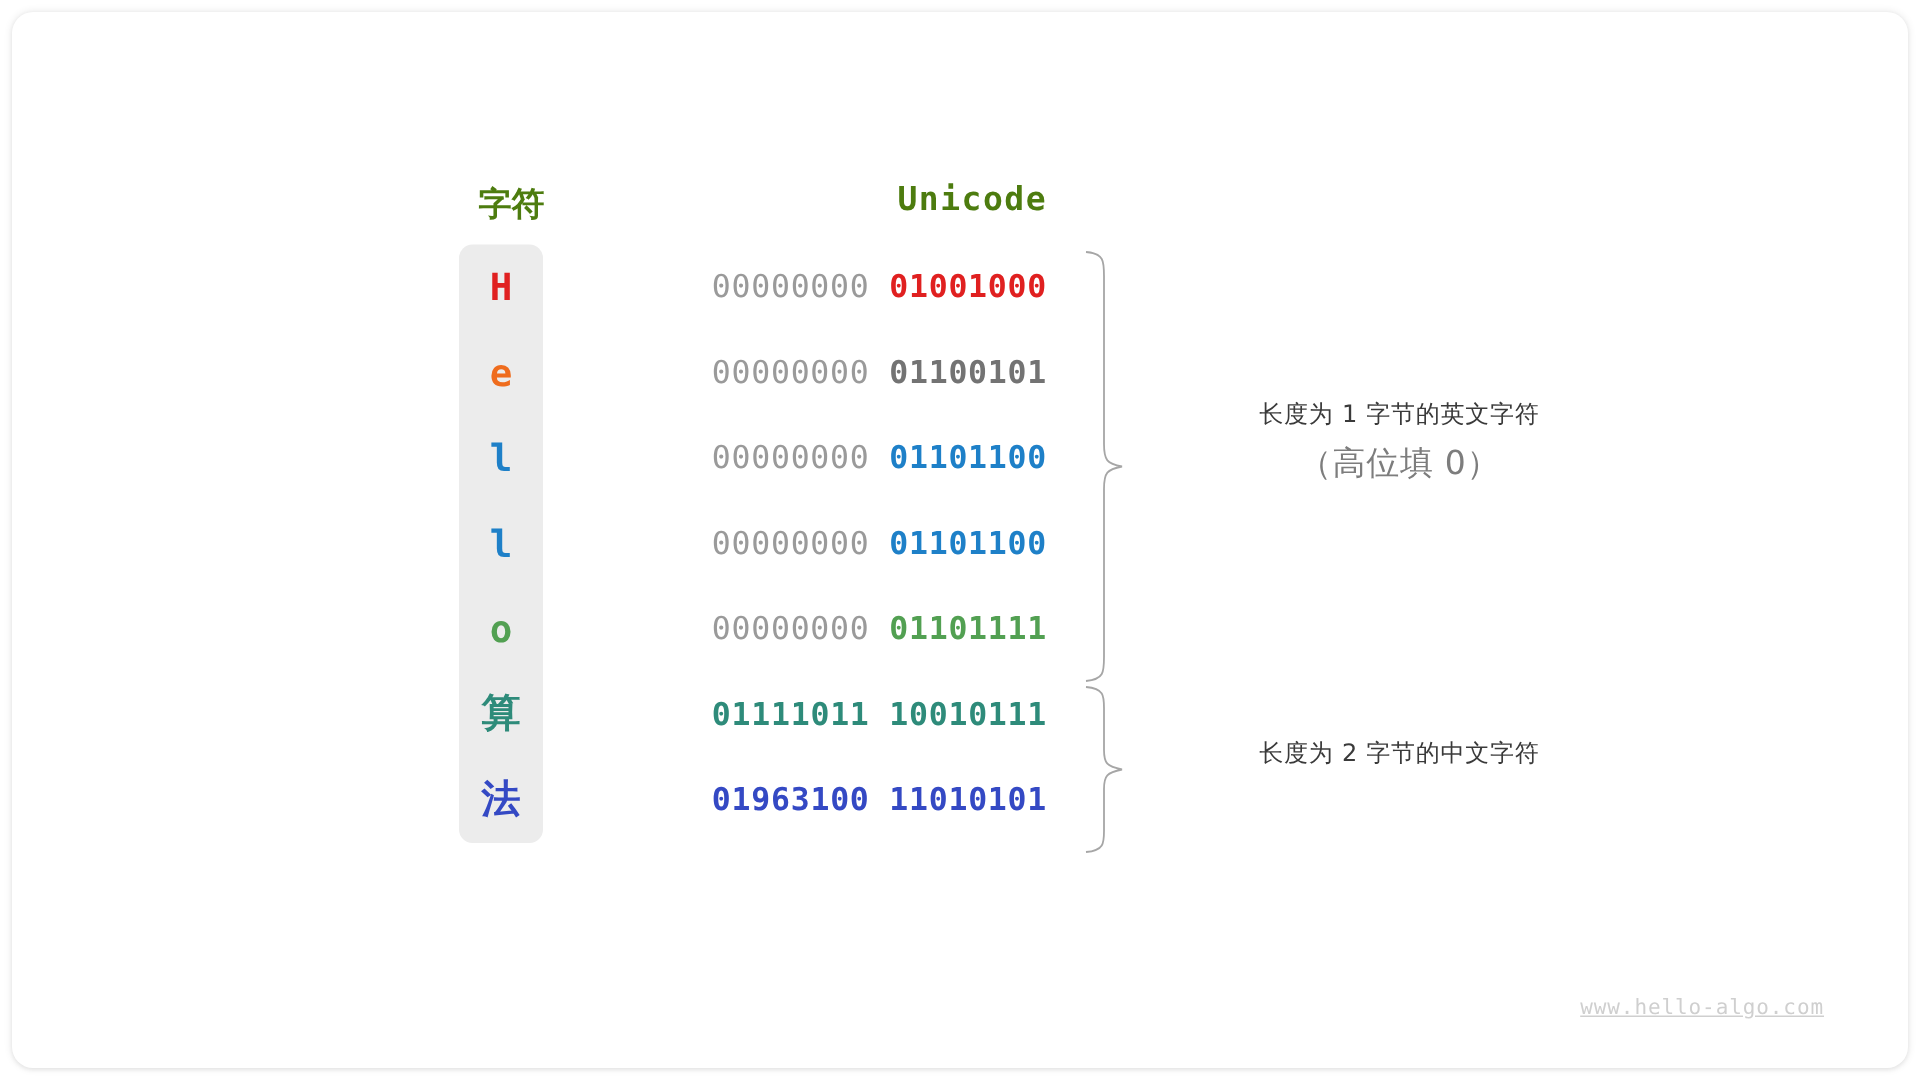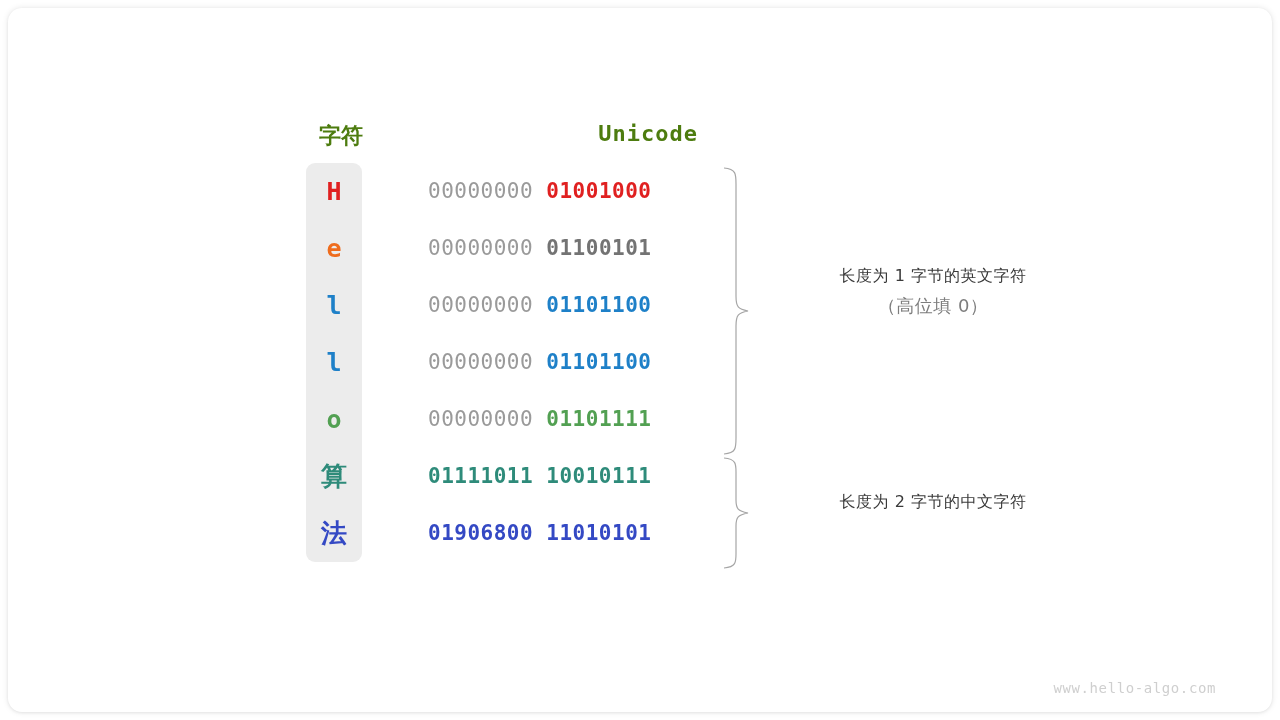--- a/index.html
+++ b/index.html
@@ -92,21 +92,21 @@
   .row-char.cjk {
     font-family: "DejaVu Sans", "Liberation Sans", sans-serif;
     font-size: 26px;
   }
   .row-bits {
     position: absolute;
     left: 420px;
     width: 270px;
     height: 57px;
     line-height: 57px;
-    text-align: left;
+    text-align: right;
     font-size: 21px;
     font-family: "DejaVu Sans Mono", "Liberation Mono", monospace;
     white-space: pre;
     letter-spacing: 0.5px;
   }
   .bits-high {
     color: #9a9a9a;
     font-weight: normal;
   }
   .bits-low {
@@ -133,35 +133,36 @@
     text-align: center;
     color: #3a3a3a;
     font-family: "DejaVu Sans", "Liberation Sans", sans-serif;
     white-space: nowrap;
   }
   .ann-main {
     font-size: 16px;
     letter-spacing: 0.5px;
   }
   .ann-sub {
-    font-size: 18px;
+    font-size: 22px;
     color: #7d7d7d;
     margin-top: 7px;
     letter-spacing: 0.5px;
   }
 
   
   #watermark {
     position: absolute;
     right: 56px;
-    bottom: 16px;
+    bottom: 32px;
     font-size: 14px;
     color: #cfcfcf;
     font-family: "DejaVu Sans Mono", "Liberation Mono", monospace;
     letter-spacing: 0.6px;
+    text-decoration: underline;
   }
 </style>
 </head>
 <body>
 
 <div id="card">
   <div id="figure">
 
     <div class="col-header" id="header-char">字符</div>
     <div class="col-header" id="header-unicode">Unicode</div>
@@ -188,21 +189,21 @@
         <div class="row" style="top: 383px;">
           <div class="row-char" style="color: rgb(82, 160, 82);">o</div>
           <div class="row-bits"><span class="bits-high">00000000</span> <span class="bits-low" style="color: rgb(82, 160, 82);">01101111</span></div>
         </div>
         <div class="row" style="top: 440px;">
           <div class="row-char cjk" style="color: rgb(46, 139, 122);">算</div>
           <div class="row-bits"><span class="bits-full" style="color: rgb(46, 139, 122);">01111011 10010111</span></div>
         </div>
         <div class="row" style="top: 497px;">
           <div class="row-char cjk" style="color: rgb(52, 73, 196);">法</div>
-          <div class="row-bits"><span class="bits-full" style="color: rgb(52, 73, 196);">01906800 11010101</span></div>
+          <div class="row-bits"><span class="bits-full" style="color: rgb(52, 73, 196);">01963100 11010101</span></div>
         </div>
       </div>
 
     <svg class="brace" id="brace-1" style="left:712px; top:158px;" width="36" height="290" viewBox="0 0 36 290">
       <path d="M 4 2
                C 16 3, 16 8, 16 18
                L 16 130
                C 16 141, 18 143, 28 145
                C 18 147, 16 149, 16 160
                L 16 272

